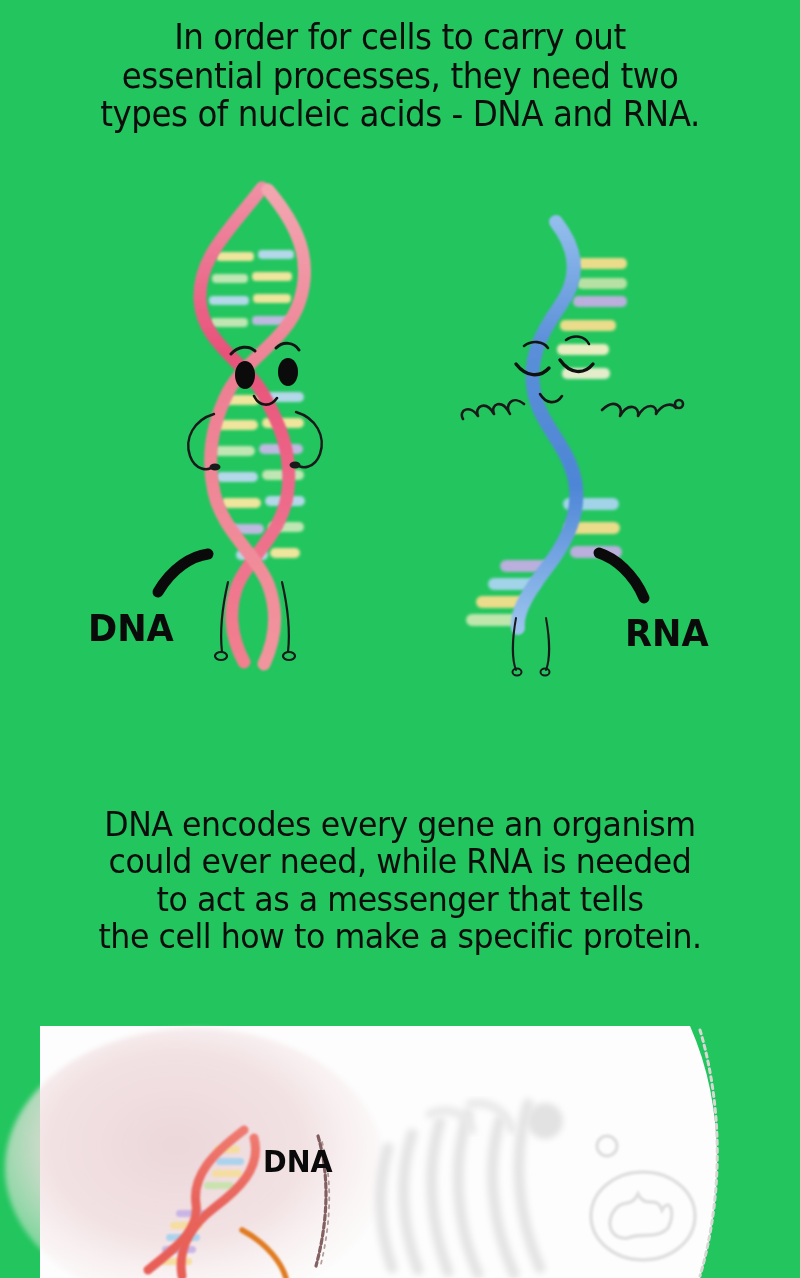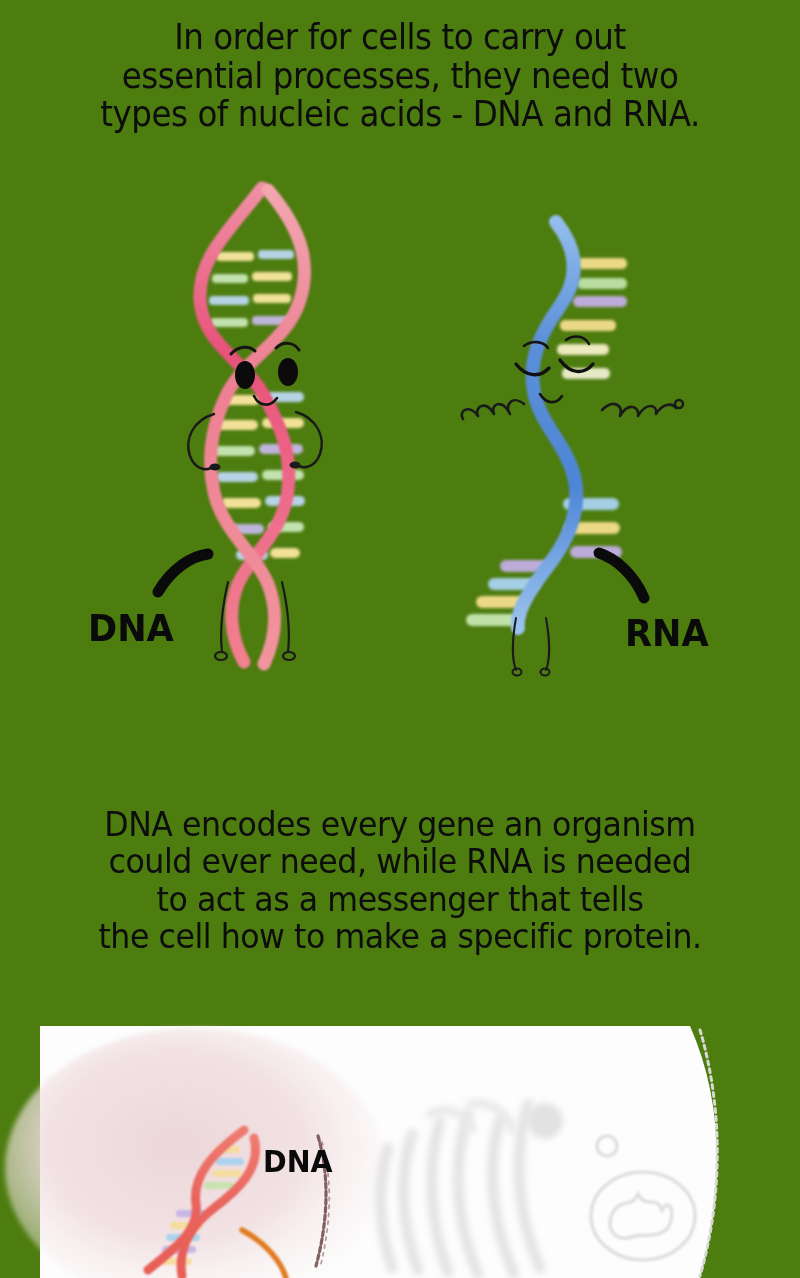--- a/index.html
+++ b/index.html
@@ -8,21 +8,21 @@
     padding: 0;
     background: #ffffff;
   }
   body {
     font-family: "DejaVu Sans", sans-serif;
   }
   #page {
     position: relative;
     width: 800px;
     height: 1278px;
-    background: #4d7c0f;
+    background: #22c55e;
     overflow: hidden;
   }
 
   
   .caption {
     position: absolute;
     left: 0;
     width: 800px;
     text-align: center;
     color: #0d0d0d;

